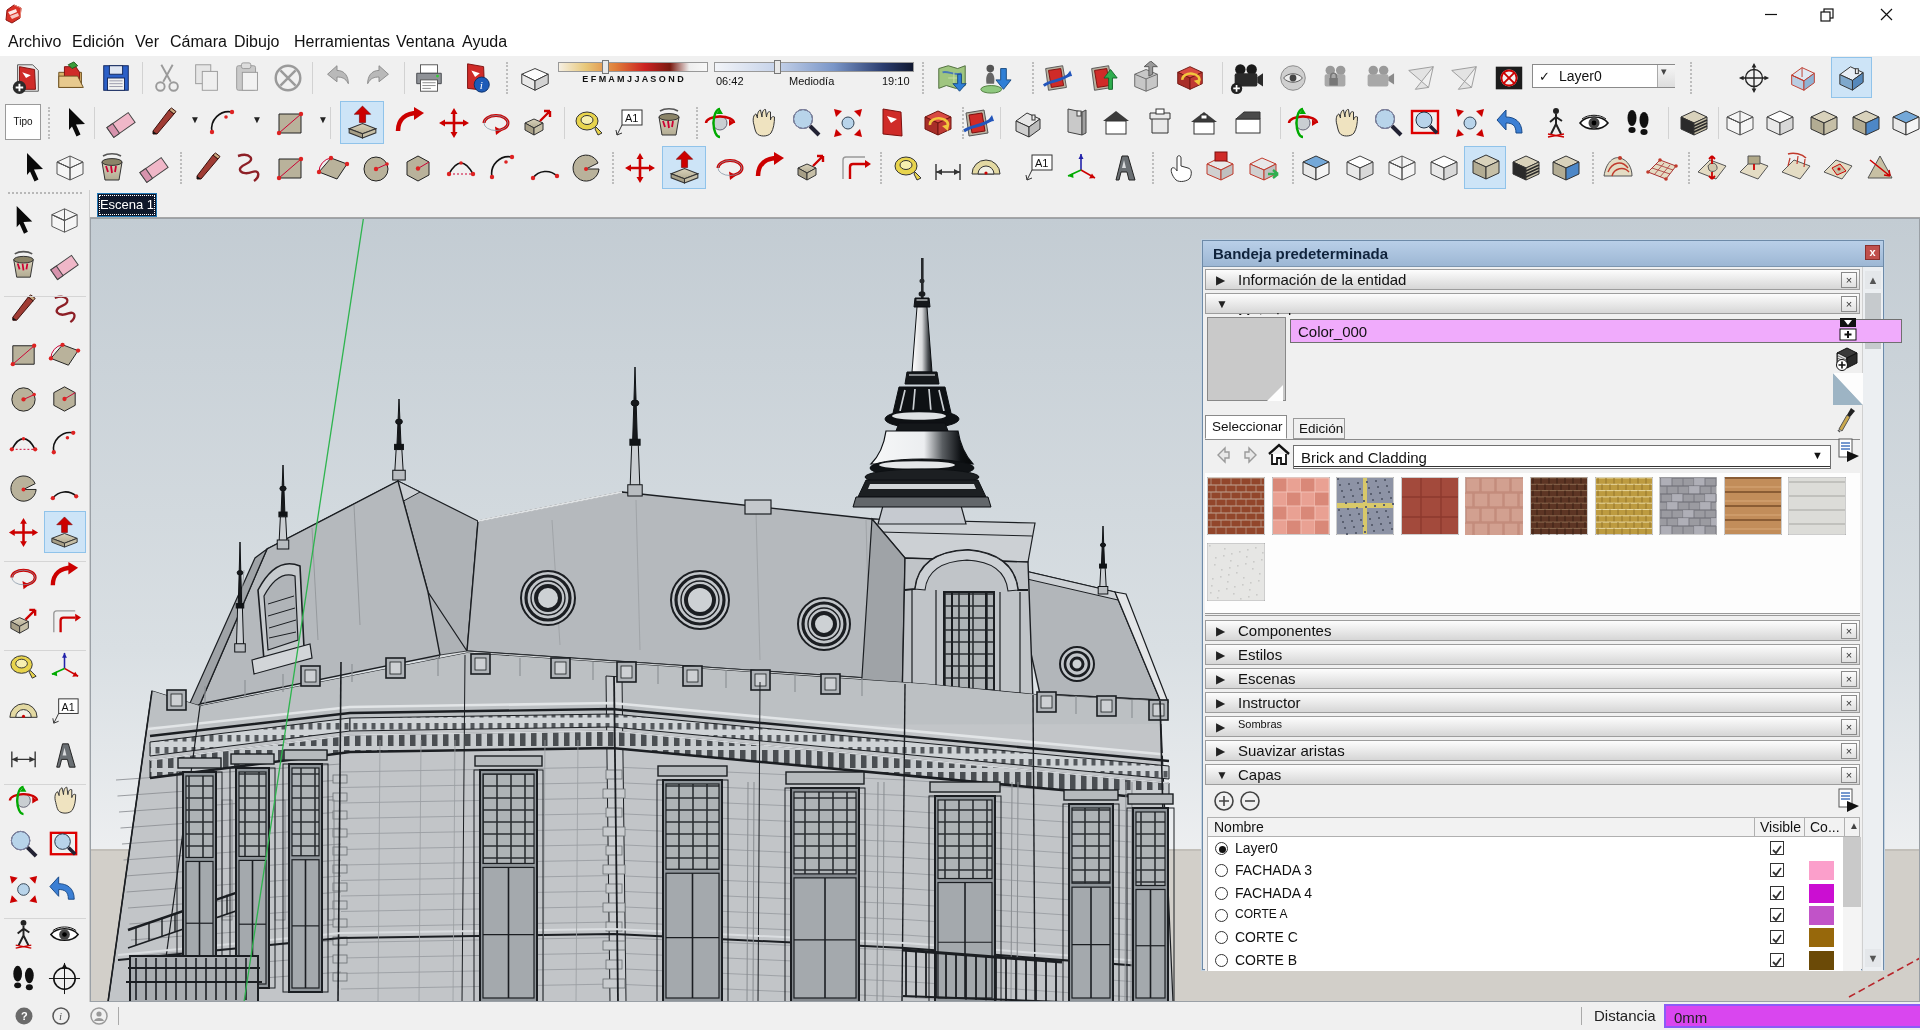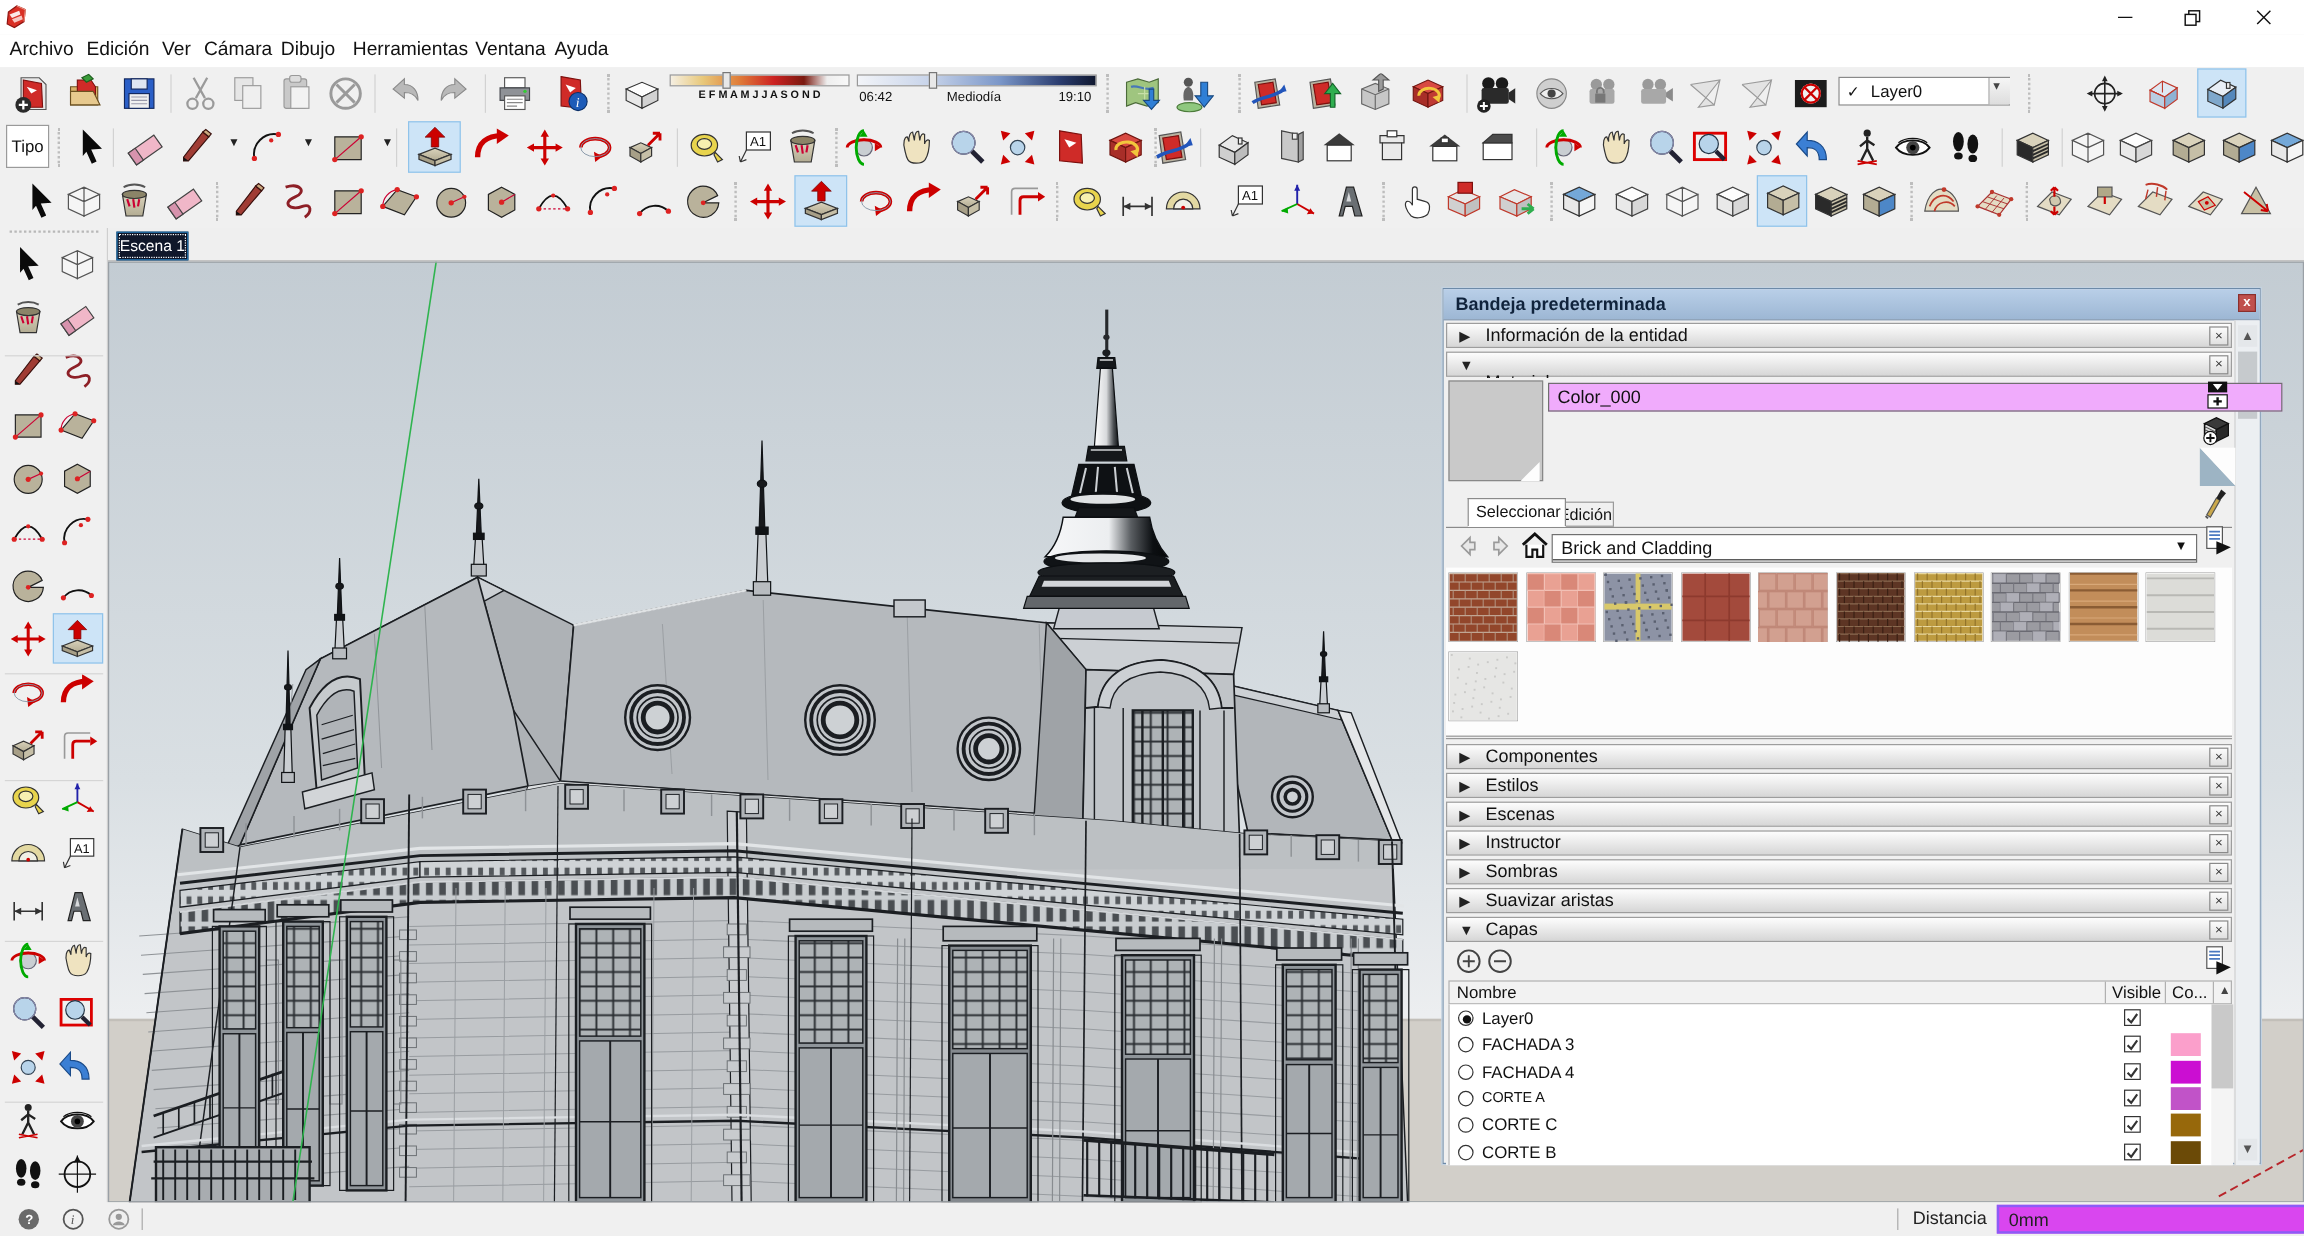--- a/index.html
+++ b/index.html
@@ -616,21 +616,21 @@
 <div class="abs" style="left:168px;top:13px;font-size:11px;color:#111">19:10</div>
 </div>
     <div class="abs" style="left:1532px;top:8px;width:143px;height:24px;background:#fff;border:1px solid #8a8a8a">
 <span class="abs" style="left:6px;top:4px;font-size:13px;color:#111">✓</span>
 <span class="abs" style="left:26px;top:3px;font-size:14px;color:#111">Layer0</span>
 <div class="abs" style="left:124px;top:0;width:18px;height:22px;background:linear-gradient(#f6f6f6,#ddd);border-left:1px solid #aaa"></div>
 <span class="abs" style="left:128px;top:0px;font-size:11px;color:#444">▾</span>
 </div>
   </div>
 <div id="tb2" class="abs">
-    <div class="abs" style="left:5px;top:4px;width:36px;height:36px;background:#fff;border:1px solid #9a9a9a;font-size:14px;color:#111;text-align:center;line-height:34px">Tipo</div>
+    <div class="abs" style="left:5px;top:4px;width:36px;height:36px;background:#fff;border:1px solid #9a9a9a;font-size:10px;color:#111;text-align:center;line-height:34px">Tipo</div>
     <svg class="ico" style="left:58px;top:5px;width:36px;height:36px">
       <use href="#cursor"></use>
     </svg>
     <svg class="ico" style="left:103px;top:5px;width:36px;height:36px">
       <use href="#eraser"></use>
     </svg>
     <svg class="ico" style="left:146px;top:5px;width:36px;height:36px">
       <use href="#pencil"></use>
     </svg>
     <svg class="ico" style="left:205px;top:5px;width:36px;height:36px">
@@ -1469,21 +1469,21 @@
         <path d="M23 8 L23 18 L13 23 L13 13 Z" fill="#2a2a2a" stroke="#111"></path>
         <path d="M4 9.5 L12 13.5 M4 12 L12 16 M4 14.5 L12 18.5" stroke="#ddd" stroke-width="1.4"></path>
         <circle cx="8" cy="20" r="5.5" fill="#fff" stroke="#111"></circle>
         <path d="M8 16.5 V23.5 M4.5 20 H11.5" stroke="#111" stroke-width="1.6"></path>
       </svg>
 <div class="abs" style="left:628px;top:58px;width:0;height:0;border-right:30px solid transparent;border-bottom:0;border-left:0;border-top:0"></div>
 <svg class="abs" style="left:628px;top:58px;width:30px;height:32px" viewBox="0 0 30 32">
         <polygon points="0,0 30,32 0,32" fill="#9db4c4"></polygon>
         <polygon points="30,0 30,32 0,0" fill="#fdfdfd"></polygon>
       </svg>
-<div class="abs" style="left:18px;top:100px;width:82px;height:24px;background:#fff;border:1px solid #8a8a8a;border-bottom:1px solid #fff;z-index:2">
+<div class="abs" style="left:0;top:100px;width:82px;height:24px;background:#fff;border:1px solid #8a8a8a;border-bottom:1px solid #fff;z-index:2">
         <span class="abs" style="left:6px;top:3px;font-size:13.5px;color:#111">Seleccionar</span>
       </div>
 <div class="abs" style="left:88px;top:103px;width:52px;height:21px;background:#f0f0f0;border:1px solid #9a9a9a">
         <span class="abs" style="left:5px;top:2px;font-size:13.5px;color:#111">Edición</span>
       </div>
 <div class="abs" style="left:0px;top:124px;width:655px;height:1px;background:#8a8a8a"></div>
 <svg class="abs" style="left:630px;top:92px;width:22px;height:26px" viewBox="0 0 22 26">
         <path d="M4 22 L12 8 L15 10 L7 24 Z" fill="#caa84c" stroke="#555"></path>
         <path d="M12 8 L16 1 L20 4 L15 10 Z" fill="#222"></path>
         <path d="M3 23 L5 25" stroke="#555" stroke-width="1.6"></path>
@@ -1993,21 +1993,21 @@
 <span class="abs" style="left:32px;top:1px;font-size:15px;color:#111">Escenas</span>
 <div class="abs" style="left:635px;top:2px;width:16px;height:16px;background:linear-gradient(#fbfbfb,#e0e0e0);border:1px solid #8a8a8a;color:#333;font-size:11px;text-align:center;line-height:14px">×</div>
 </div>
 <div class="abs" style="left:2px;top:451px;width:655px;height:21px;background:linear-gradient(#fdfdfd,#d6d6d6);border:1px solid #9d9d9d">
 <span class="abs" style="left:10px;top:3px;font-size:12px;color:#222">▶</span>
 <span class="abs" style="left:32px;top:1px;font-size:15px;color:#111">Instructor</span>
 <div class="abs" style="left:635px;top:2px;width:16px;height:16px;background:linear-gradient(#fbfbfb,#e0e0e0);border:1px solid #8a8a8a;color:#333;font-size:11px;text-align:center;line-height:14px">×</div>
 </div>
 <div class="abs" style="left:2px;top:475px;width:655px;height:21px;background:linear-gradient(#fdfdfd,#d6d6d6);border:1px solid #9d9d9d">
 <span class="abs" style="left:10px;top:3px;font-size:12px;color:#222">▶</span>
-<span class="abs" style="left:32px;top:1px;font-size:15px;color:#111">Sombras</span>
+<span class="abs" style="left:32px;top:1px;font-size:11px;color:#111">Sombras</span>
 <div class="abs" style="left:635px;top:2px;width:16px;height:16px;background:linear-gradient(#fbfbfb,#e0e0e0);border:1px solid #8a8a8a;color:#333;font-size:11px;text-align:center;line-height:14px">×</div>
 </div>
 <div class="abs" style="left:2px;top:499px;width:655px;height:21px;background:linear-gradient(#fdfdfd,#d6d6d6);border:1px solid #9d9d9d">
 <span class="abs" style="left:10px;top:3px;font-size:12px;color:#222">▶</span>
 <span class="abs" style="left:32px;top:1px;font-size:15px;color:#111">Suavizar aristas</span>
 <div class="abs" style="left:635px;top:2px;width:16px;height:16px;background:linear-gradient(#fbfbfb,#e0e0e0);border:1px solid #8a8a8a;color:#333;font-size:11px;text-align:center;line-height:14px">×</div>
 </div>
 <div class="abs" style="left:2px;top:523px;width:655px;height:21px;background:linear-gradient(#fdfdfd,#d6d6d6);border:1px solid #9d9d9d">
 <span class="abs" style="left:10px;top:3px;font-size:12px;color:#222">▼</span>
 <span class="abs" style="left:32px;top:1px;font-size:15px;color:#111">Capas</span>

